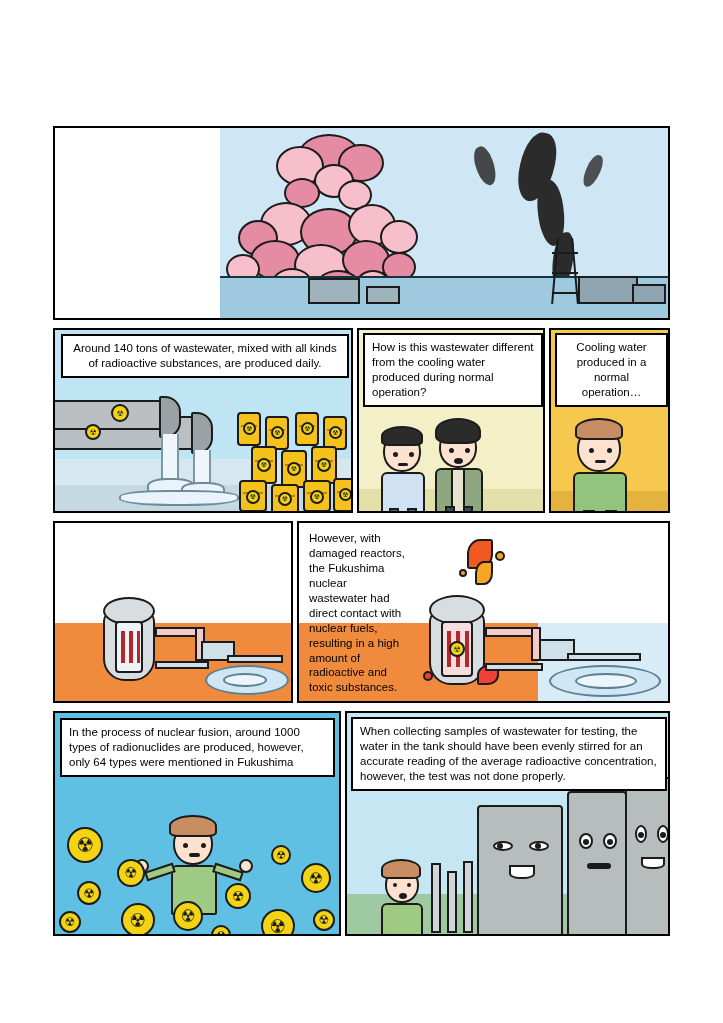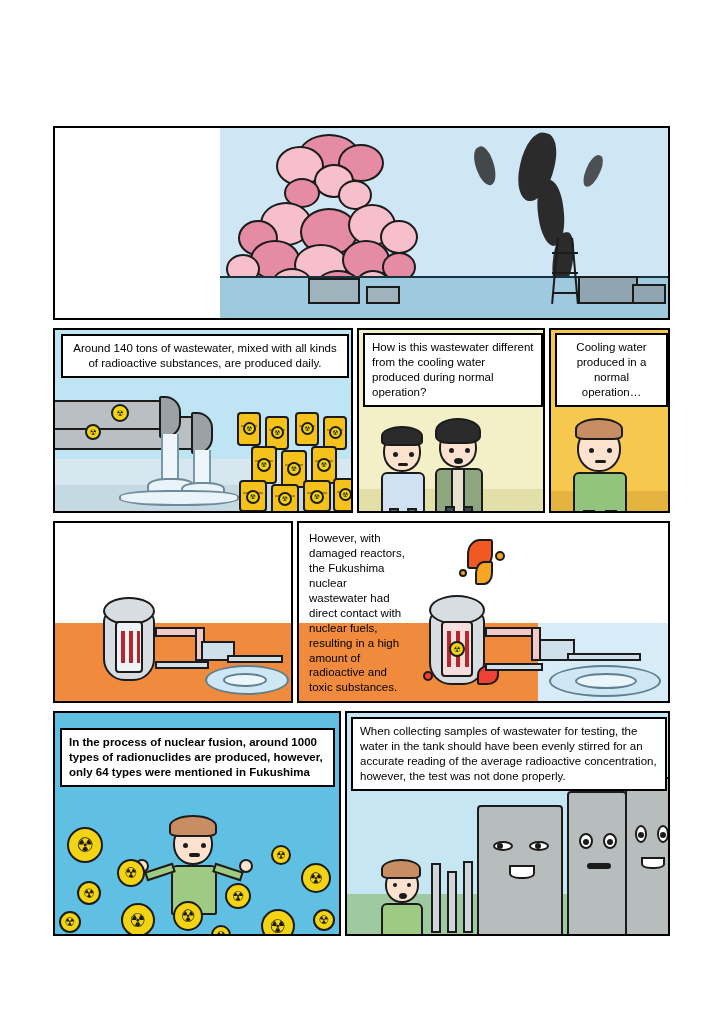--- a/index.html
+++ b/index.html
@@ -99,21 +99,21 @@
   .vessel-top { position:absolute; background:#d7dde0; border:2px solid #1b1b1b; border-radius:50%; }
   .rod { position:absolute; background:#b3272d; }
   .pipe2 { position:absolute; background:#f0c9c9; border:2px solid #1b1b1b; }
   .pipe3 { position:absolute; background:#cfe0ea; border:2px solid #1b1b1b; }
   .pool { position:absolute; background:#cfe6f5; border:2px solid #5d7f90; border-radius:50%; }
   .flame { position:absolute; background:#f05a22; border:2px solid #1b1b1b; border-radius:50% 10% 50% 10%; }
   .spark { position:absolute; background:#f2a81d; border:2px solid #1b1b1b; border-radius:50%; }
 
   
   #p7 { left:53px; top:711px; width:288px; height:225px; background:#5fc0e4; }
-  #p7 .cap7 { left:5px; top:15px; width:275px;font-weight:bold; }
+  #p7 .cap7 { left:5px; top:5px; width:275px; }
 
   
   #p8 { left:345px; top:711px; width:325px; height:225px; background:#c7e6f4; }
   #p8 .cap8 { left:4px; top:4px; width:316px; }
   .tank {
     position:absolute; background:#b7bcbd; border:2px solid #1b1b1b; border-radius:4px;
   }
 </style>
 </head>
 <body>

